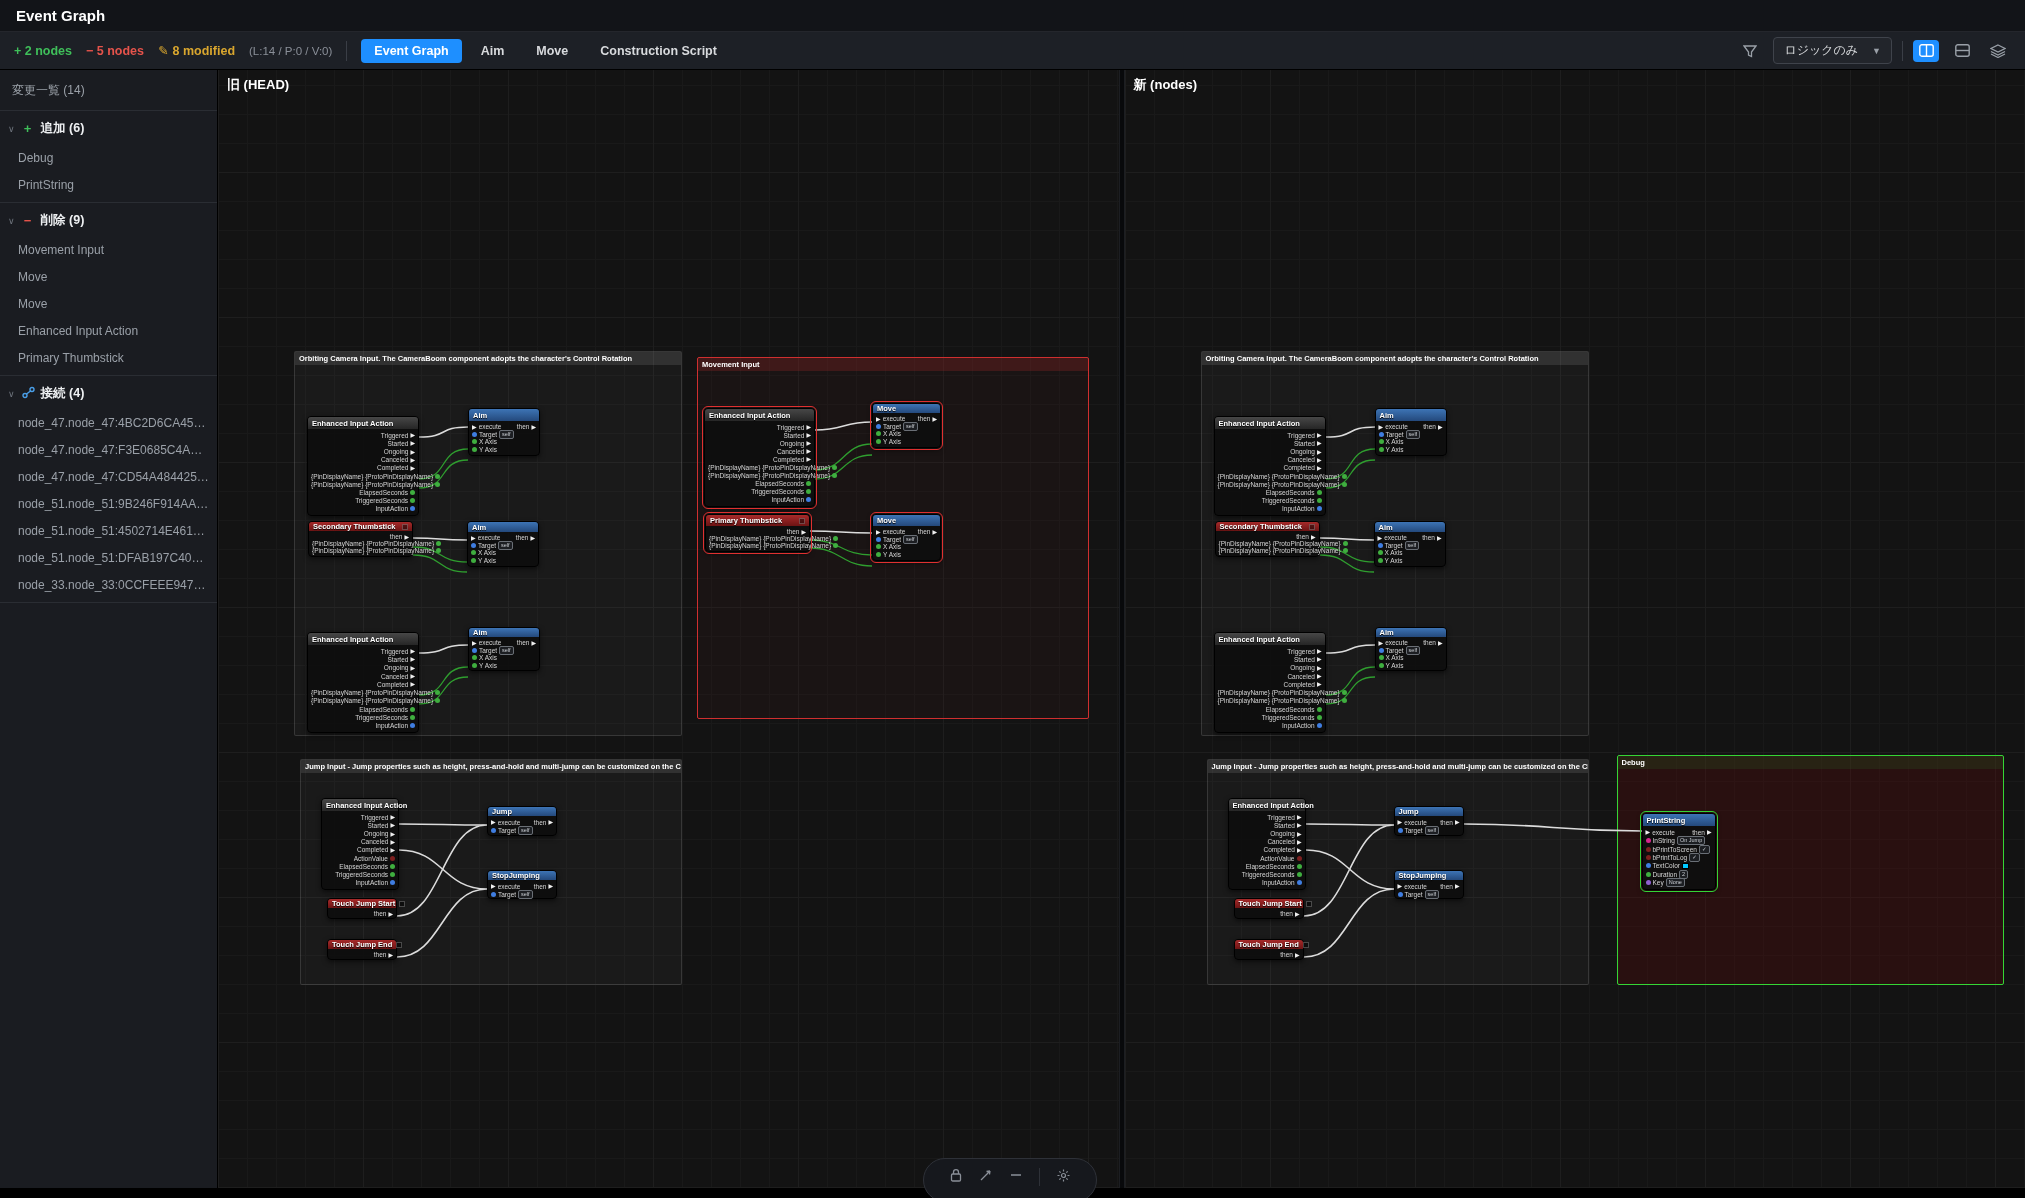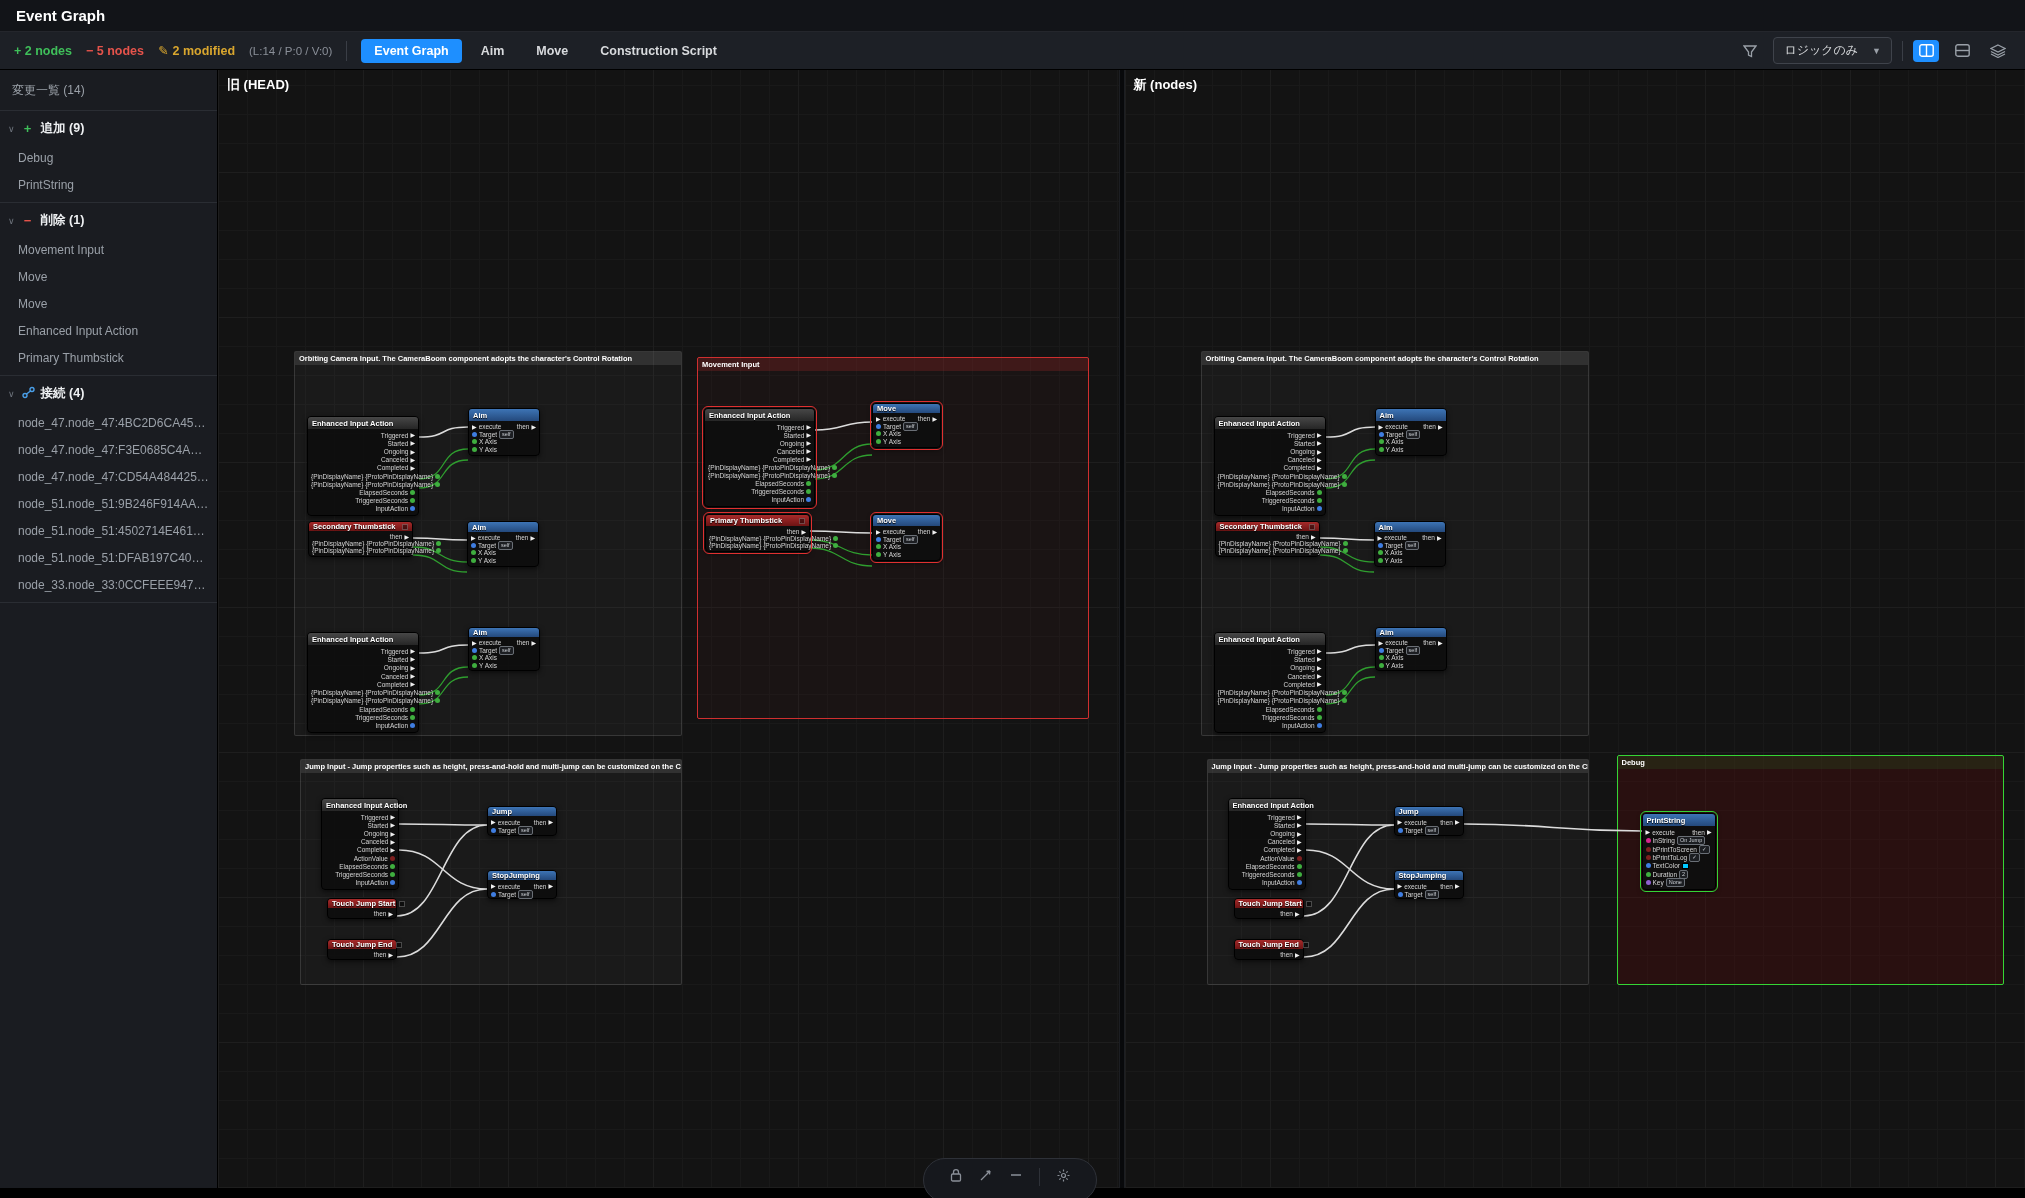--- a/index.html
+++ b/index.html
@@ -103,21 +103,21 @@
 
   <div class="titlebar">
     <span class="title">Event Graph</span>
   </div>
 
   <div class="toolbar">
     <span class="stat added">+ 2 nodes</span>
     <span class="stat removed">− 5 nodes</span>
     <span class="stat modified">
         <span>✎</span>
-        <span>2 modified</span>
+        <span>8 modified</span>
       </span>
     <span class="stat counts">(L:14 / P:0 / V:0)</span>
     <span class="vsep"></span>
     <div class="tabs" id="tabs">
         <div class="tab active">Event Graph</div>
         <div class="tab">Aim</div>
         <div class="tab">Move</div>
         <div class="tab">Construction Script</div>
       </div>
 
@@ -156,30 +156,30 @@
 
   <div class="main">
 
     <div class="sidebar">
       <div class="sb-title">変更一覧 (14)</div>
       <div id="sb-sections">
           <div class="sb-section">
             <div class="sb-head">
               <span class="chev">∨</span>
               <span class="sicon icon-plus">+</span>
-              <span class="slabel">追加 (9)</span>
+              <span class="slabel">追加 (6)</span>
             </div>
             <div class="sb-item">Debug</div>
             <div class="sb-item">PrintString</div>
           </div>
           <div class="sb-section">
             <div class="sb-head">
               <span class="chev">∨</span>
               <span class="sicon icon-minus">−</span>
-              <span class="slabel">削除 (1)</span>
+              <span class="slabel">削除 (9)</span>
             </div>
             <div class="sb-item">Movement Input</div>
             <div class="sb-item">Move</div>
             <div class="sb-item">Move</div>
             <div class="sb-item">Enhanced Input Action</div>
             <div class="sb-item">Primary Thumbstick</div>
           </div>
           <div class="sb-section">
             <div class="sb-head">
               <span class="chev">∨</span>

